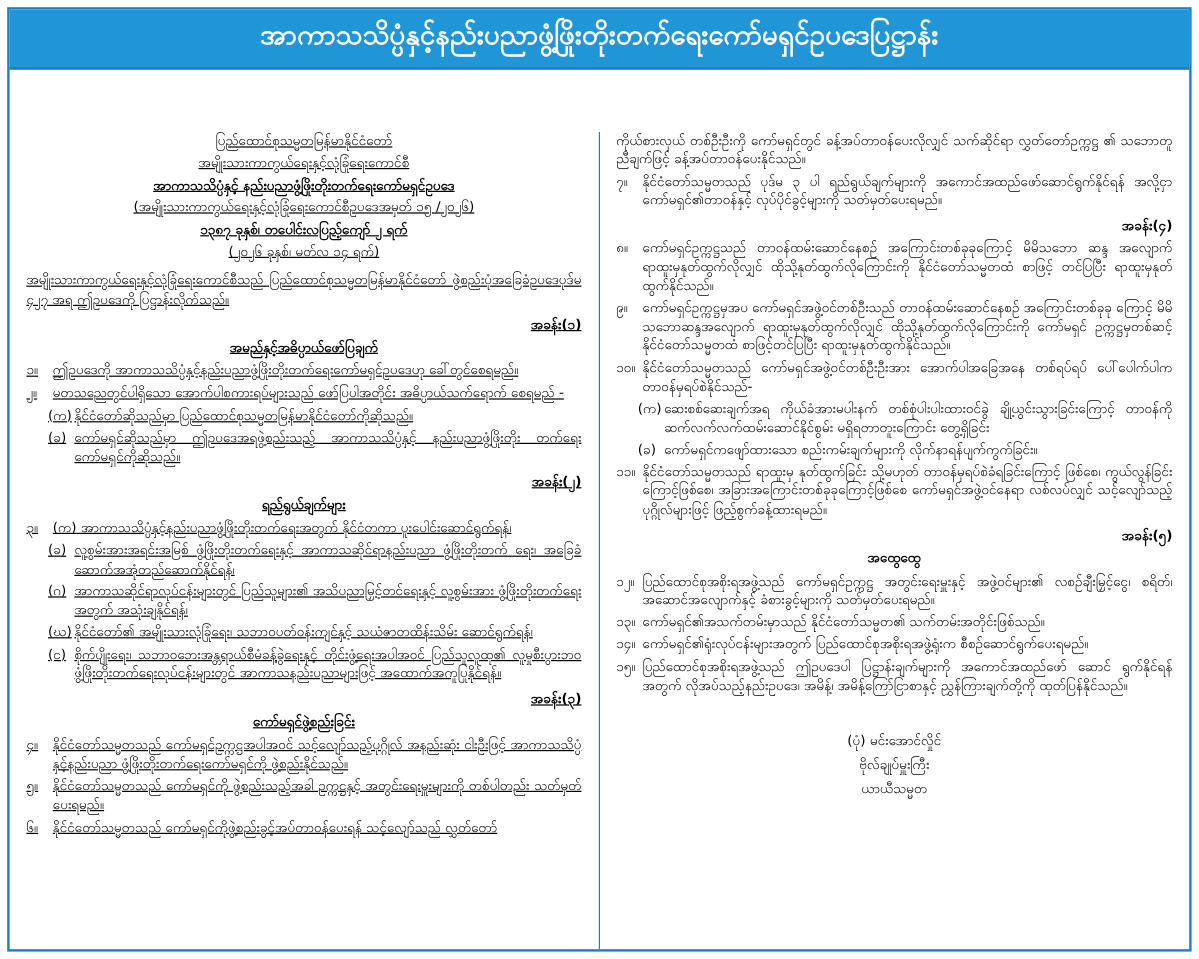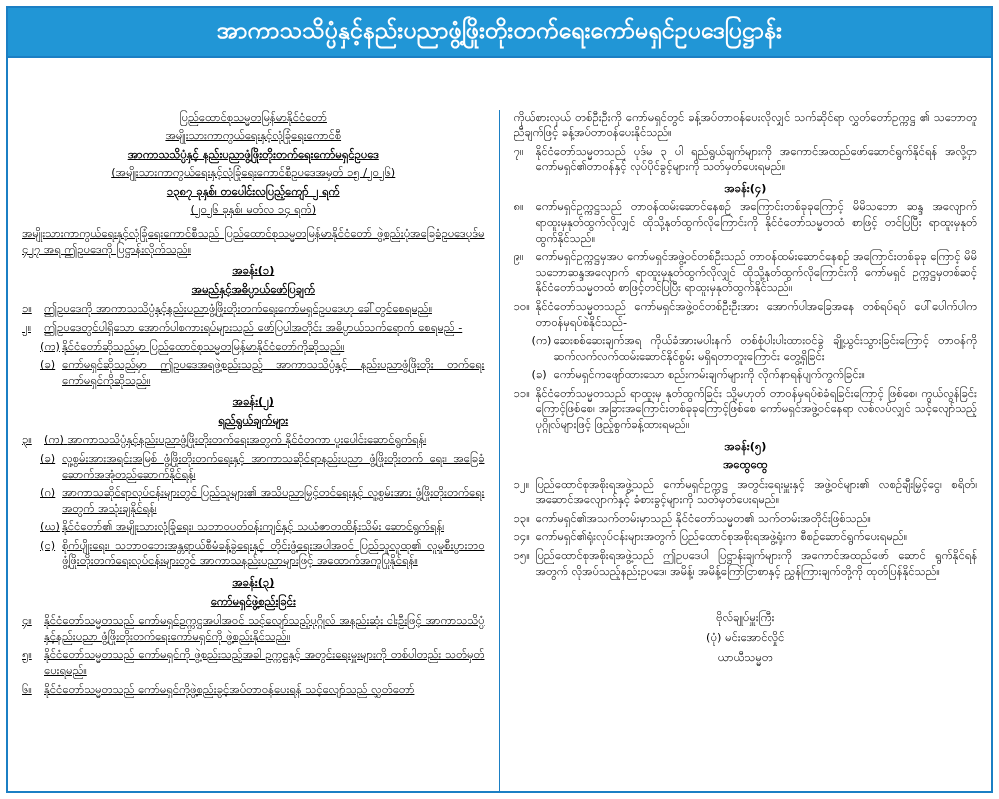--- a/index.html
+++ b/index.html
@@ -65,21 +65,21 @@
     text-align: center;
   }
   .bold {
     font-weight: bold;
   }
   .just {
     text-align: justify;
     text-justify: inter-word;
   }
   .heading {
-    text-align: center;
+    text-align: right;
     font-weight: bold;
     margin: 6px 0 3px 0;
   }
   .subheading {
     text-align: center;
     font-weight: bold;
     margin: 2px 0 4px 0;
   }
   .para {
     display: flex;
@@ -127,21 +127,21 @@
 
         <p class="heading">အခန်း(၁)</p>
         <p class="subheading">အမည်နှင့်အဓိပ္ပာယ်ဖော်ပြချက်</p>
 
         <div class="para">
           <span class="num">၁။</span>
           <span class="txt">ဤဥပဒေကို အာကာသသိပ္ပံနှင့်နည်းပညာဖွံ့ဖြိုးတိုးတက်ရေးကော်မရှင်ဥပဒေဟု ခေါ်တွင်စေရမည်။</span>
         </div>
         <div class="para">
           <span class="num">၂။</span>
-          <span class="txt">ဤဥပဒေတွင်ပါရှိသော အောက်ပါစကားရပ်များသည် ဖော်ပြပါအတိုင်း အဓိပ္ပာယ်သက်ရောက် စေရမည် -</span>
+          <span class="txt">မတသညေတွင်ပါရှိသော အောက်ပါစကားရပ်များသည် ဖော်ပြပါအတိုင်း အဓိပ္ပာယ်သက်ရောက် စေရမည် -</span>
         </div>
         <div class="para lvl1">
           <span class="num">(က)</span>
           <span class="txt">နိုင်ငံတော်ဆိုသည်မှာ ပြည်ထောင်စုသမ္မတမြန်မာနိုင်ငံတော်ကိုဆိုသည်။</span>
         </div>
         <div class="para lvl1">
           <span class="num">(ခ)</span>
           <span class="txt">ကော်မရှင်ဆိုသည်မှာ ဤဥပဒေအရဖွဲ့စည်းသည့် အာကာသသိပ္ပံနှင့် နည်းပညာဖွံ့ဖြိုးတိုး တက်ရေးကော်မရှင်ကိုဆိုသည်။</span>
         </div>
 
@@ -239,21 +239,21 @@
           <span class="txt">ကော်မရှင်၏ရုံးလုပ်ငန်းများအတွက် ပြည်ထောင်စုအစိုးရအဖွဲ့ရုံးက စီစဉ်ဆောင်ရွက်ပေးရမည်။</span>
         </div>
         <div class="para">
           <span class="num">၁၅။</span>
           <span class="txt">ပြည်ထောင်စုအစိုးရအဖွဲ့သည် ဤဥပဒေပါ ပြဋ္ဌာန်းချက်များကို အကောင်အထည်ဖော် ဆောင် ရွက်နိုင်ရန်အတွက် လိုအပ်သည့်နည်းဥပဒေ၊ အမိန့်၊ အမိန့်ကြော်ငြာစာနှင့်  ညွှန်ကြားချက်တို့ကို ထုတ်ပြန်နိုင်သည်။</span>
         </div>
 
         <div class="spacer-md"></div>
 
         <div class="sig">
+          <p>(ပုံ) မင်းအောင်လှိုင်</p>
           <p>ဗိုလ်ချုပ်မှူးကြီး</p>
-          <p>(ပုံ) မင်းအောင်လှိုင်</p>
           <p>ယာယီသမ္မတ</p>
         </div>
       </div>
 
     </div>
   </div>
 </div>
 
 </body></html>

